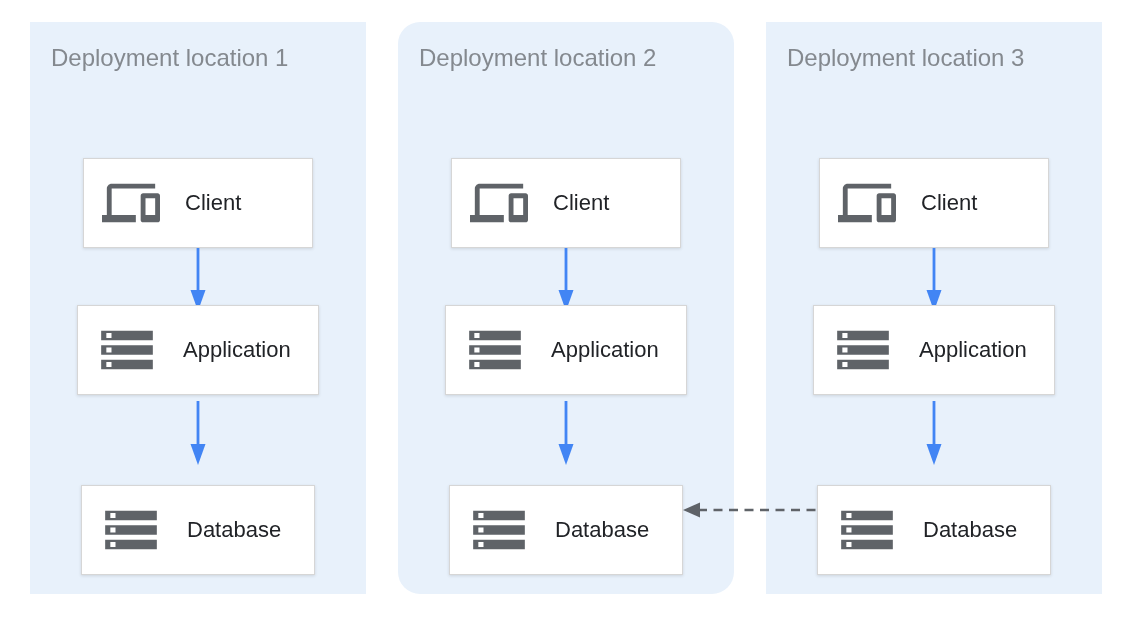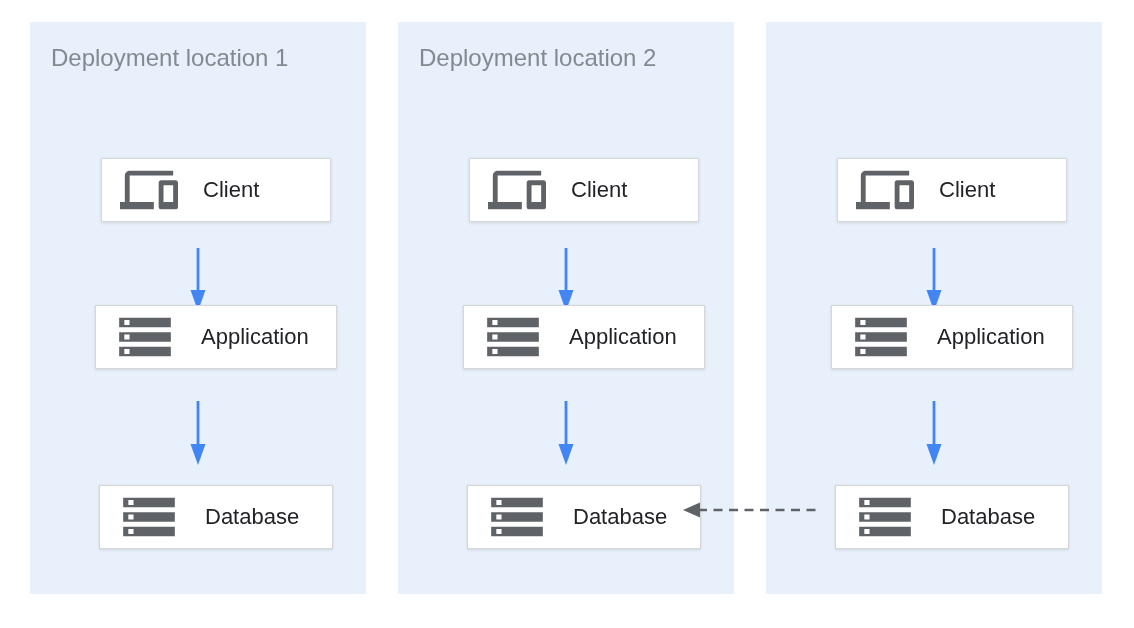--- a/index.html
+++ b/index.html
@@ -26,45 +26,44 @@
     overflow:hidden;
   }
   .panel{
     position:absolute;
     top:22px;
     width:336px;
     height:572px;
     background:var(--panel-bg);
   }
   .panel-1{left:30px;}
-  .panel-2{left:398px;}
+  .panel-2{left:398px;border-radius:22px;}
   .panel-3{left:766px;}
   .panel-title{
     position:absolute;
     left:21px;
     top:24px;
     font-size:24px;
     line-height:24px;
     color:var(--title-text);
     white-space:nowrap;
   }
   .node{
     position:absolute;
     left:50%;
     transform:translateX(-50%);
-    height:64px;
+    height:90px;
     background:var(--node-bg);
     border:1px solid var(--node-border);
     box-shadow:0 1px 3px rgba(0,0,0,0.12);
     box-sizing:border-box;
     display:flex;
     align-items:center;
     padding-left:18px;
     gap:25px;
-    margin-left:18px;
   }
   .node-client{top:136px;width:230px;}
   .node-application{top:283px;width:242px;}
   .node-database{top:463px;width:234px;}
   .node-label{
     font-size:22px;
     color:var(--label-text);
     white-space:nowrap;
   }
   .icon{
@@ -166,20 +165,21 @@
 
     <div class="node node-database">
       <svg class="icon" width="62" height="58" viewBox="0 0 24 24" preserveAspectRatio="none" aria-hidden="true">
         <path fill="currentColor" d="M2 20h20v-4H2v4zm2-3h2v2H4v-2zM2 4v4h20V4H2zm4 3H4V5h2v2zm-4 7h20v-4H2v4zm2-3h2v2H4v-2z"></path>
       </svg>
       <span class="node-label">Database</span>
     </div>
   </div>
 
   <div class="panel panel-3">
+    <div class="panel-title">Deployment location 3</div>
 
     <div class="node node-client">
       <svg class="icon" width="58" height="58" viewBox="0 0 24 24" aria-hidden="true">
         <path fill="currentColor" d="M4 6h18V4H4c-1.1 0-2 .9-2 2v11H0v3h14v-3H4V6zm19 2h-6c-.55 0-1 .45-1 1v10c0 .55.45 1 1 1h6c.55 0 1-.45 1-1V9c0-.55-.45-1-1-1zm-1 9h-4v-7h4v7z"></path>
       </svg>
       <span class="node-label">Client</span>
     </div>
 
     <div class="arrow-down arrow-1">
       <svg width="18" height="63" viewBox="0 0 18 63" aria-hidden="true">

